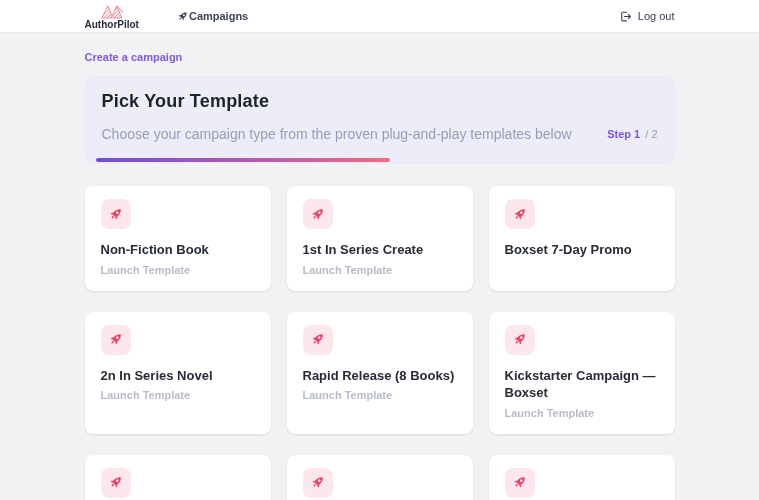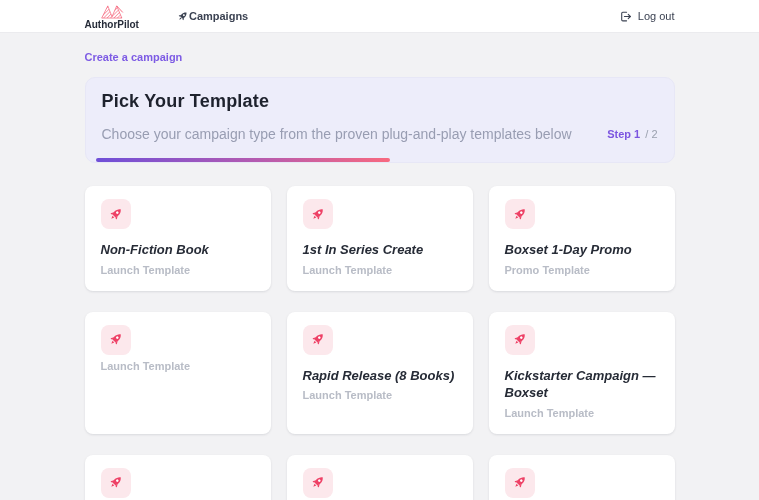--- a/index.html
+++ b/index.html
@@ -67,21 +67,21 @@
     background: #fff; border-radius: 8px;
     padding: 13px 16px 15px; min-height: 100px;
     box-shadow: 0 1px 3px rgba(20,24,40,.07), 0 1px 2px rgba(20,24,40,.04);
     cursor: pointer;
   }
   .tile {
     width: 30px; height: 30px; border-radius: 8px; background: #fce8ec;
     display: flex; align-items: center; justify-content: center;
   }
   .tile svg { width: 17px; height: 17px; color: #ee4166; }
-  .card-title { margin-top: 12px; font-size: 13px; font-weight: bold; color: #262b36; line-height: 1.35; font-style: italic; }
+  .card-title { margin-top: 12px; font-size: 13px; font-weight: bold; color: #262b36; line-height: 1.35; }
   .card-sub { margin-top: 5px; font-size: 11px; color: #b8bcc6; font-weight: bold; }
 </style>
 </head>
 <body>
 
 <svg width="0" height="0" style="position:absolute" aria-hidden="true">
   <defs>
     <pattern id="hatch" width="2.6" height="2.6" patternUnits="userSpaceOnUse" patternTransform="rotate(45)">
       <line x1="0" y1="0" x2="0" y2="2.6" stroke="#f4566e" stroke-width="1.1"></line>
     </pattern>
@@ -162,30 +162,30 @@
       <div class="card-title">1st In Series Create</div>
       <div class="card-sub">Launch Template</div>
     </div>
 
     <div class="card">
       <div class="tile">
         <svg>
             <use href="#icon-rocket"></use>
           </svg>
       </div>
-      <div class="card-title">Boxset 1-Day Promo</div>
-      <div class="card-sub">Promo Template</div>
-    </div>
-
-    <div class="card">
-      <div class="tile">
-        <svg>
-            <use href="#icon-rocket"></use>
-          </svg>
-      </div>
+      <div class="card-title">Boxset 7-Day Promo</div>
+    </div>
+
+    <div class="card">
+      <div class="tile">
+        <svg>
+            <use href="#icon-rocket"></use>
+          </svg>
+      </div>
+      <div class="card-title">2n In Series Novel</div>
       <div class="card-sub">Launch Template</div>
     </div>
 
     <div class="card">
       <div class="tile">
         <svg>
             <use href="#icon-rocket"></use>
           </svg>
       </div>
       <div class="card-title">Rapid Release (8 Books)</div>

